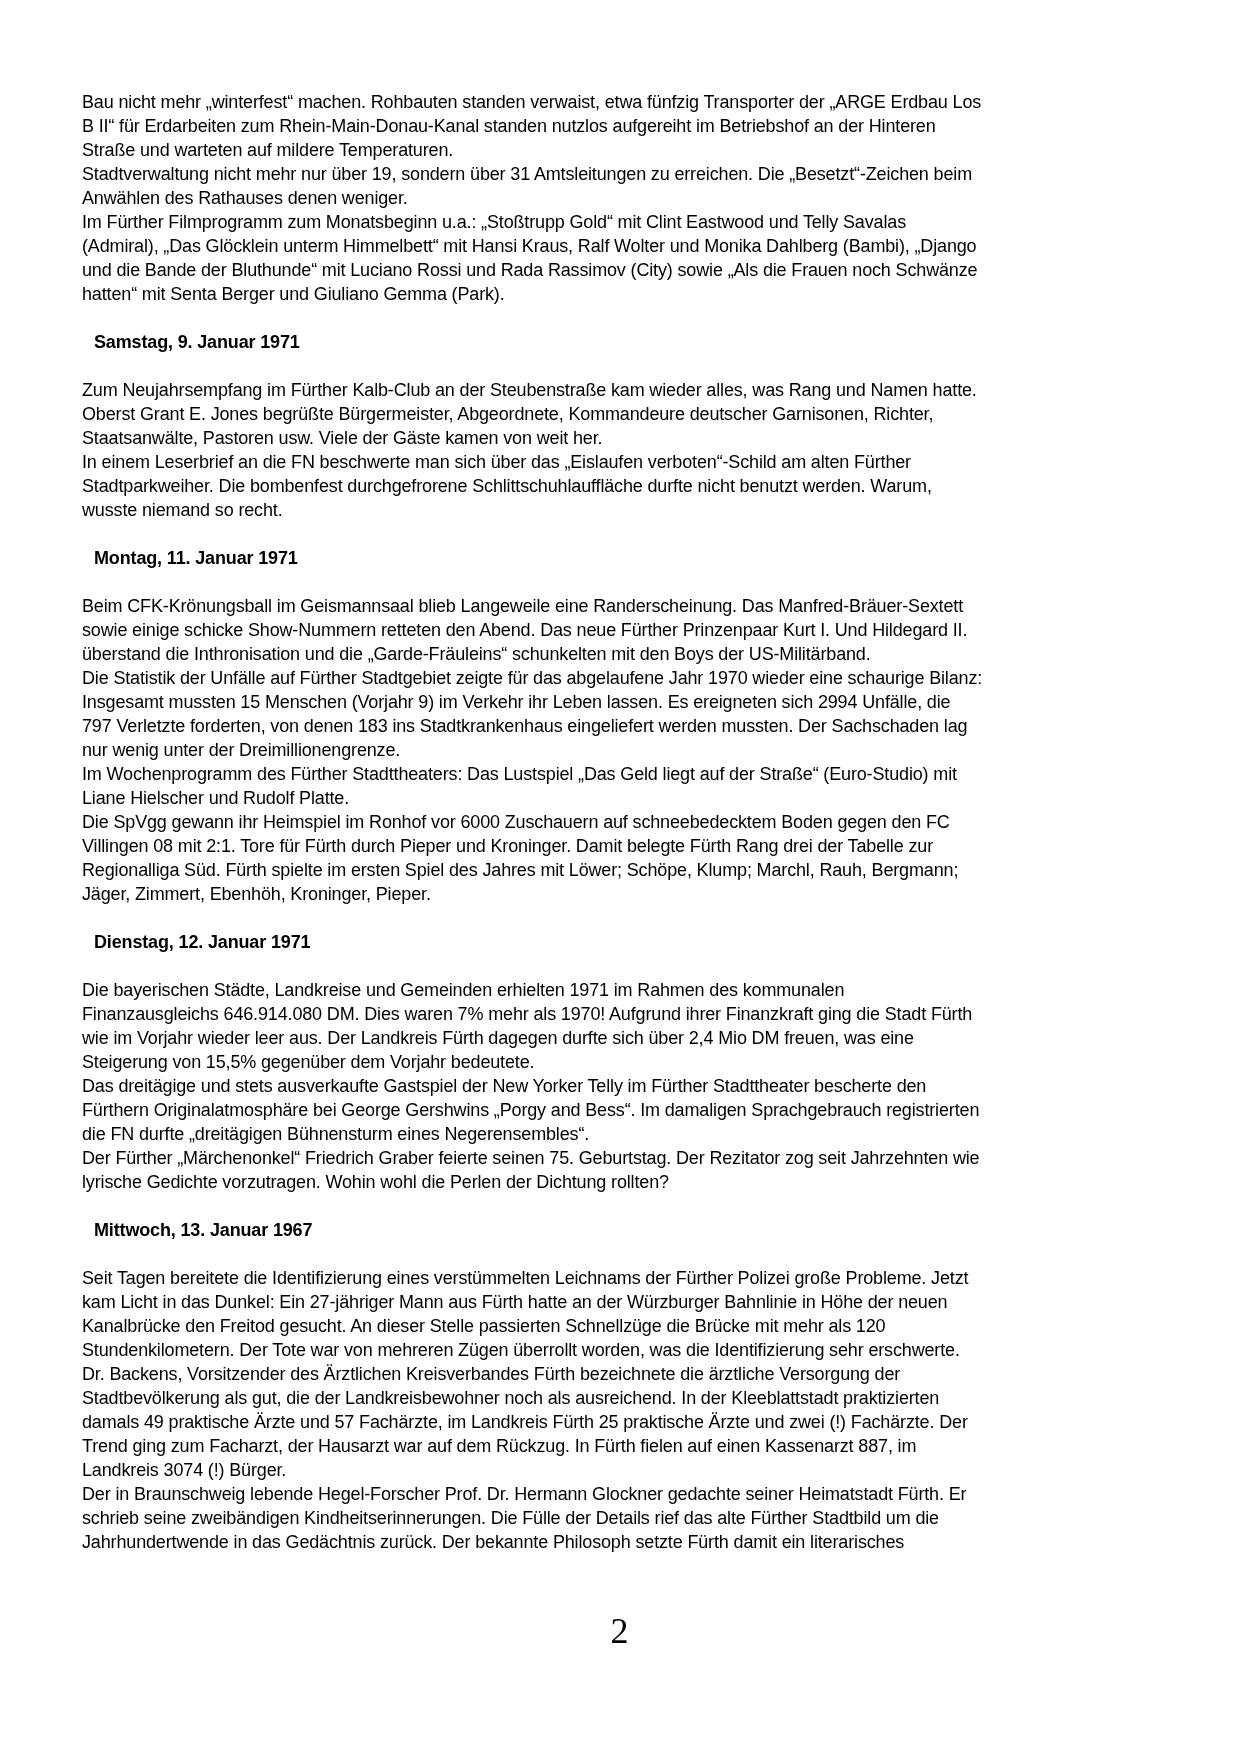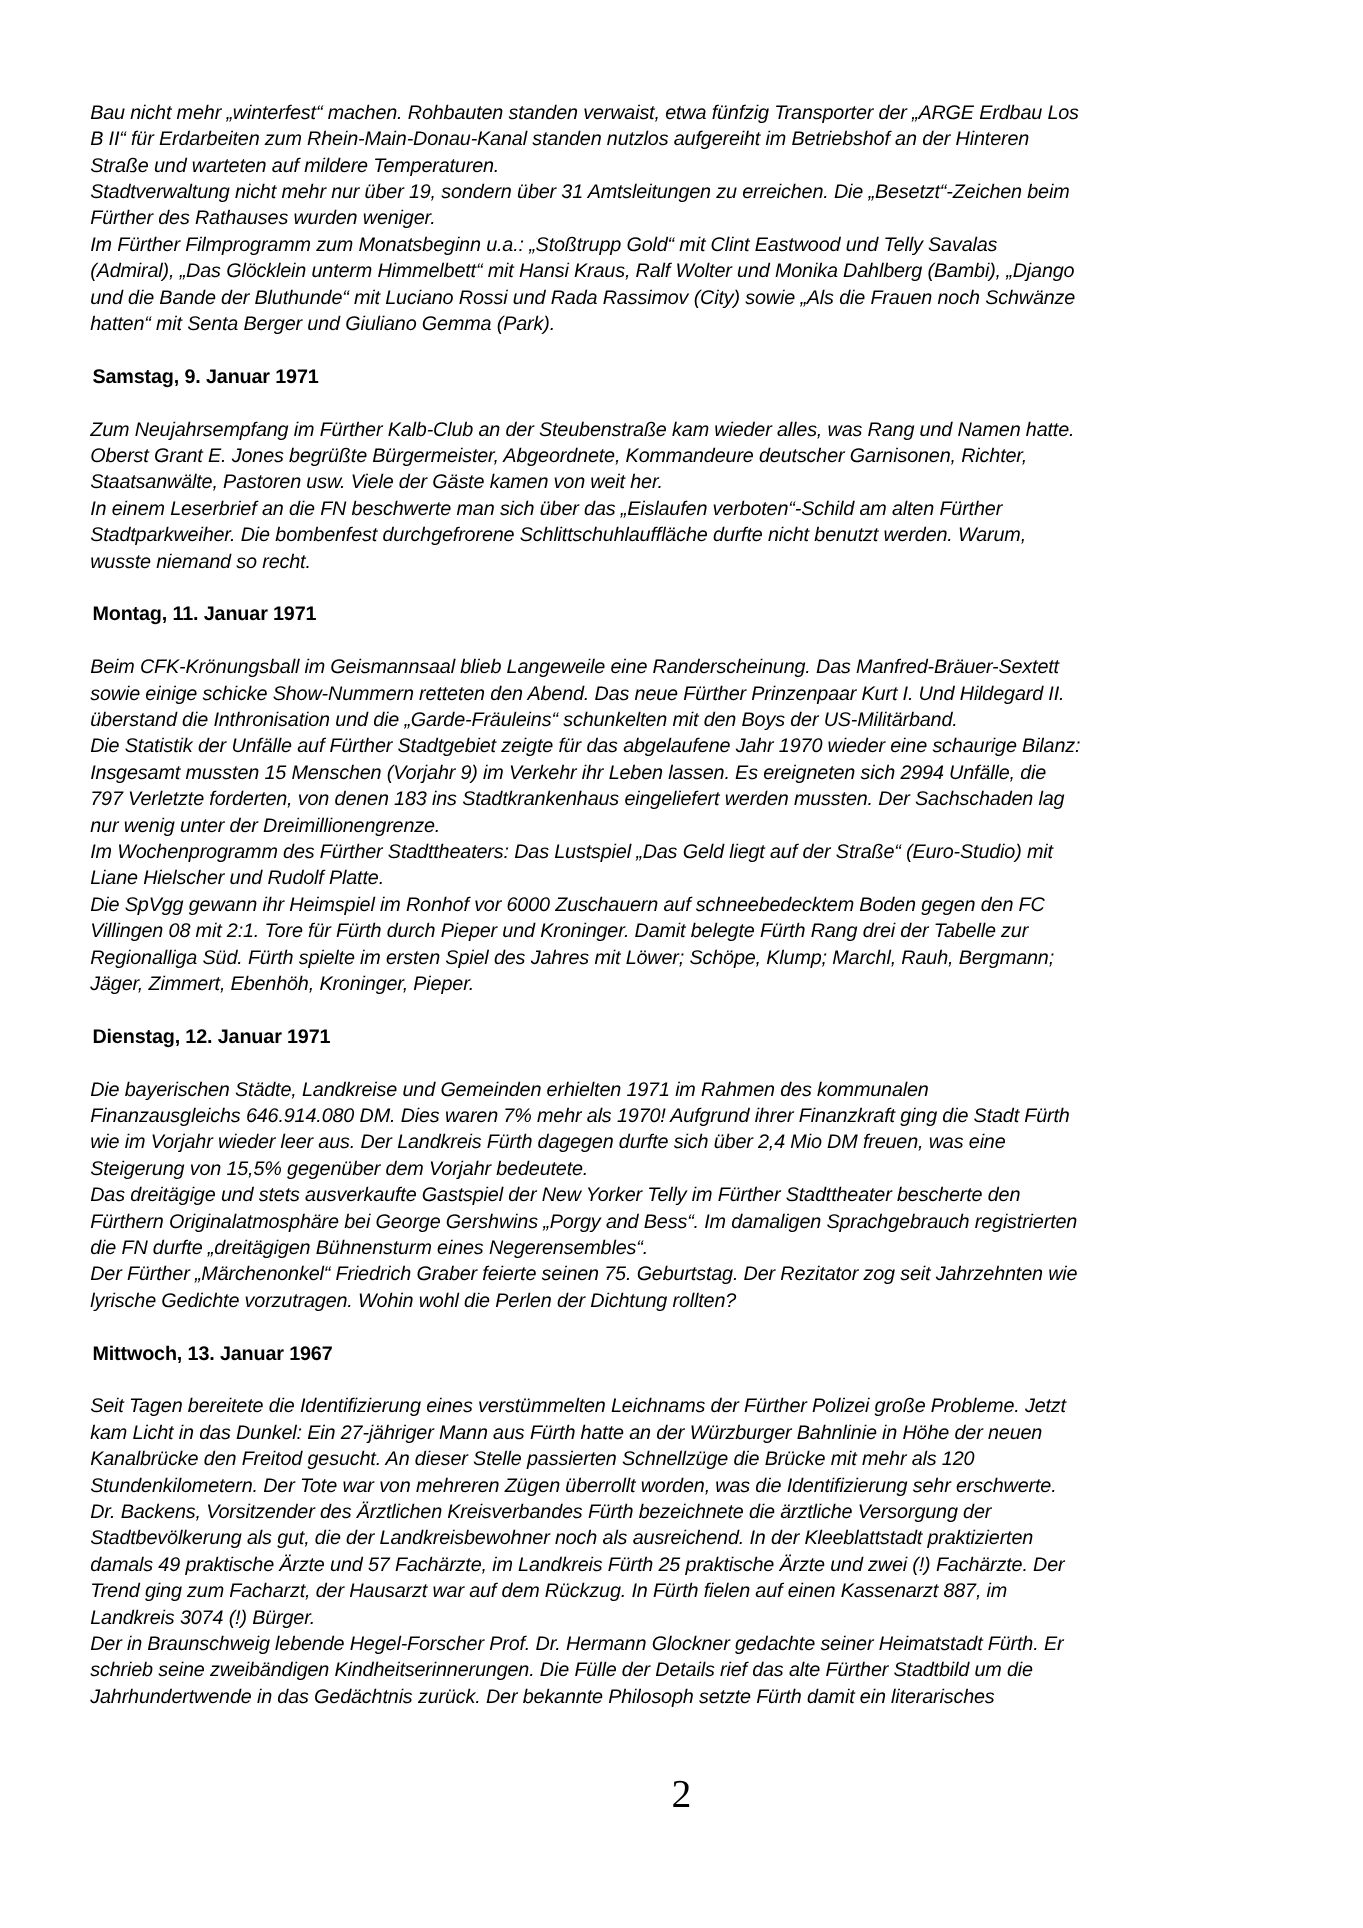--- a/index.html
+++ b/index.html
@@ -21,25 +21,24 @@
   .content {
     position: absolute;
     left: 82px;
     top: 90px;
     width: 1062px;
   }
   .para { margin: 0; }
   .line {
     white-space: pre;
     letter-spacing: -0.15px;
-    font-style: italic;
   }
   .heading {
     font-weight: bold;
-    margin: 24px 2px;
+    margin: 24px 12px;
     white-space: pre;
     letter-spacing: -0.15px;
   }
   .page-number {
     position: absolute;
     top: 1612px;
     left: 0;
     width: 1239px;
     text-align: center;
     font-family: "Liberation Serif", serif;
@@ -53,21 +52,21 @@
 
 <div class="page">
   <div class="content">
       <div class="para">
         <div class="line">Bau nicht mehr „winterfest“ machen. Rohbauten standen verwaist, etwa fünfzig Transporter der „ARGE Erdbau Los</div>
         <div class="line">B II“ für Erdarbeiten zum Rhein-Main-Donau-Kanal standen nutzlos aufgereiht im Betriebshof an der Hinteren</div>
         <div class="line">Straße und warteten auf mildere Temperaturen.</div>
       </div>
       <div class="para">
         <div class="line">Stadtverwaltung nicht mehr nur über 19, sondern über 31 Amtsleitungen zu erreichen. Die „Besetzt“-Zeichen beim</div>
-        <div class="line">Fürther des Rathauses wurden weniger.</div>
+        <div class="line">Anwählen des Rathauses denen weniger.</div>
       </div>
       <div class="para">
         <div class="line">Im Fürther Filmprogramm zum Monatsbeginn u.a.: „Stoßtrupp Gold“ mit Clint Eastwood und Telly Savalas</div>
         <div class="line">(Admiral), „Das Glöcklein unterm Himmelbett“ mit Hansi Kraus, Ralf Wolter und Monika Dahlberg (Bambi), „Django</div>
         <div class="line">und die Bande der Bluthunde“ mit Luciano Rossi und Rada Rassimov (City) sowie „Als die Frauen noch Schwänze</div>
         <div class="line">hatten“ mit Senta Berger und Giuliano Gemma (Park).</div>
       </div>
       <div class="heading">Samstag, 9. Januar 1971</div>
       <div class="para">
         <div class="line">Zum Neujahrsempfang im Fürther Kalb-Club an der Steubenstraße kam wieder alles, was Rang und Namen hatte.</div>

